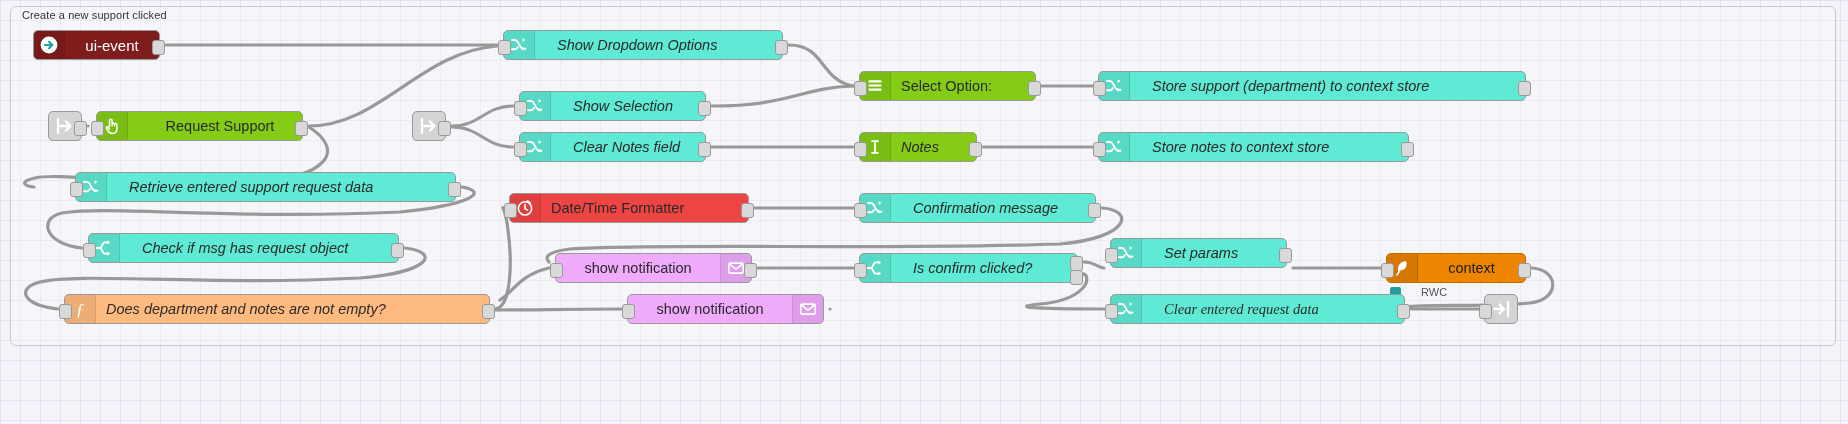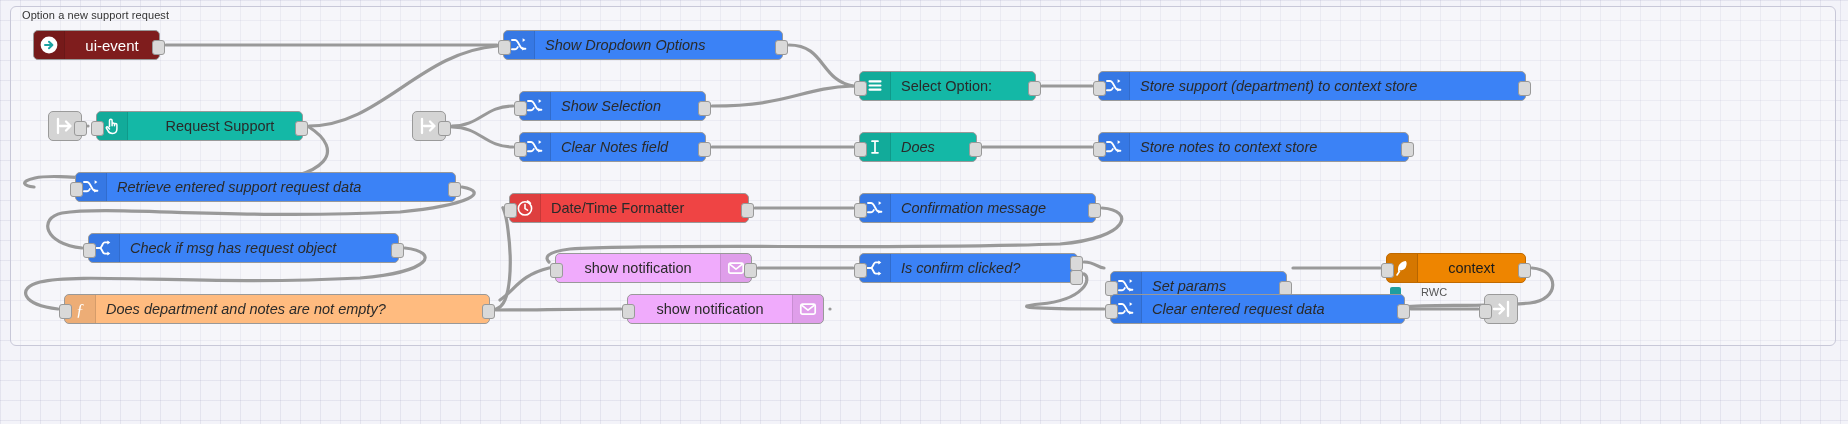--- a/index.html
+++ b/index.html
@@ -76,22 +76,22 @@
     position:absolute;
     width:11px;height:13px;
     background:#d9d9d9;
     border:1px solid #999;
     border-radius:3px;
     top:9px;
   }
   .port.in{left:-6px;}
   .port.out{right:-6px;}
   
-  .c-yellow{background:#3b82f6;}
-  .c-teal{background:#14b8a6;}
+  .c-yellow{background:#5eead4;gap:12px;}
+  .c-teal{background:#84cc16;}
   .c-teal-dark{background:#7f1d1d;color:#fff;}
   .c-teal-bright{background:#f0abfc;}
   .c-orange{background:#ffbb7f;}
   .c-sqlite{background:#ee8500;border-color:#c06a00;}
   .c-lav{background:#ef4444;}
   .c-teal-dark .lbl{color:#ffffff;font-size:15px;}
   .c-sqlite .lbl{color:#1b1b1b;}
   
   .linknode{
     position:absolute;
@@ -116,21 +116,21 @@
   }
   svg.gi{display:block;}
 </style>
 </head>
 <body>
 
 <div id="canvas">
   <div id="grid"></div>
 
   <div id="group-box"></div>
-  <div id="group-label">Option a new support request</div>
+  <div id="group-label">Create a new support clicked</div>
 
   <svg id="wires" viewBox="0 0 1848 424">
     <g fill="none" stroke="#999999" stroke-width="3.2" stroke-linecap="round">
 
       <path d="M166,45 C 300,45 360,45 497,45"></path>
 
       <path d="M309,126 C 380,126 420,52 497,46"></path>
 
       <path d="M309,127 C 345,150 330,178 250,182 C 140,186 60,172 35,178 C 18,182 25,186 34,187"></path>
 
@@ -268,21 +268,21 @@
     <div class="port in"></div>
     <div class="port out"></div>
   </div>
 
   <div class="node c-teal" style="left:859px;top:132px;width:118px;">
     <div class="ico">
       <svg class="gi" width="20" height="20" viewBox="0 0 20 20">
           <path d="M7 4.2h6M7 15.8h6M10 4.4v11.2" fill="none" stroke="#fff" stroke-width="1.7" stroke-linecap="round"></path>
         </svg>
     </div>
-    <div class="lbl it">Does</div>
+    <div class="lbl it">Notes</div>
     <div class="port in"></div>
     <div class="port out"></div>
   </div>
 
   <div class="node c-yellow" style="left:1098px;top:71px;width:428px;">
     <div class="ico">
       <svg class="gi" width="20" height="20" viewBox="0 0 20 20">
           <path d="M3 5h3.2c1.2 0 1.8.7 2.6 2.1l2.6 4.6c.7 1.2 1.3 2 2.5 2h2.5M3 14.2h3.2c1.2 0 1.8-.7 2.6-2.1" fill="none" stroke="#fff" stroke-width="1.9" stroke-linecap="round"></path>
           <path d="M13.6 3.2l2.8 1.9-2.8 1.9z" fill="#fff"></path>
           <path d="M13.2 11.8l2.8 1.9-2.8 1.9z" fill="#fff"></path>
@@ -399,21 +399,21 @@
           <path d="M13.3 2.4l3 2-3 2z" fill="#fff"></path>
           <path d="M13.3 13.6l3 2-3 2z" fill="#fff"></path>
         </svg>
     </div>
     <div class="lbl it">Is confirm clicked?</div>
     <div class="port in"></div>
     <div class="port out" style="top:2px;"></div>
     <div class="port out" style="top:16px;"></div>
   </div>
 
-  <div class="node c-yellow" style="left:1110px;top:238px;width:177px;margin-top:33px;">
+  <div class="node c-yellow" style="left:1110px;top:238px;width:177px;">
     <div class="ico">
       <svg class="gi" width="20" height="20" viewBox="0 0 20 20">
           <path d="M3 5h3.2c1.2 0 1.8.7 2.6 2.1l2.6 4.6c.7 1.2 1.3 2 2.5 2h2.5M3 14.2h3.2c1.2 0 1.8-.7 2.6-2.1" fill="none" stroke="#fff" stroke-width="1.9" stroke-linecap="round"></path>
           <path d="M13.6 3.2l2.8 1.9-2.8 1.9z" fill="#fff"></path>
           <path d="M13.2 11.8l2.8 1.9-2.8 1.9z" fill="#fff"></path>
         </svg>
     </div>
     <div class="lbl it">Set params</div>
     <div class="port in"></div>
     <div class="port out"></div>
@@ -429,21 +429,21 @@
     <div class="lbl ctr">context</div>
     <div class="port in"></div>
     <div class="port out"></div>
   </div>
 
   <div class="status" style="left:1390px;top:286px;">
     <span class="dot"></span>
     <span>RWC</span>
   </div>
 
-  <div class="node c-yellow" style="left:1110px;top:294px;width:295px;">
+  <div class="node c-yellow" style="left:1110px;top:294px;width:295px;font-family:Liberation Serif, serif;">
     <div class="ico">
       <svg class="gi" width="20" height="20" viewBox="0 0 20 20">
           <path d="M3 5h3.2c1.2 0 1.8.7 2.6 2.1l2.6 4.6c.7 1.2 1.3 2 2.5 2h2.5M3 14.2h3.2c1.2 0 1.8-.7 2.6-2.1" fill="none" stroke="#fff" stroke-width="1.9" stroke-linecap="round"></path>
           <path d="M13.6 3.2l2.8 1.9-2.8 1.9z" fill="#fff"></path>
           <path d="M13.2 11.8l2.8 1.9-2.8 1.9z" fill="#fff"></path>
         </svg>
     </div>
     <div class="lbl it">Clear entered request data</div>
     <div class="port in"></div>
     <div class="port out"></div>

